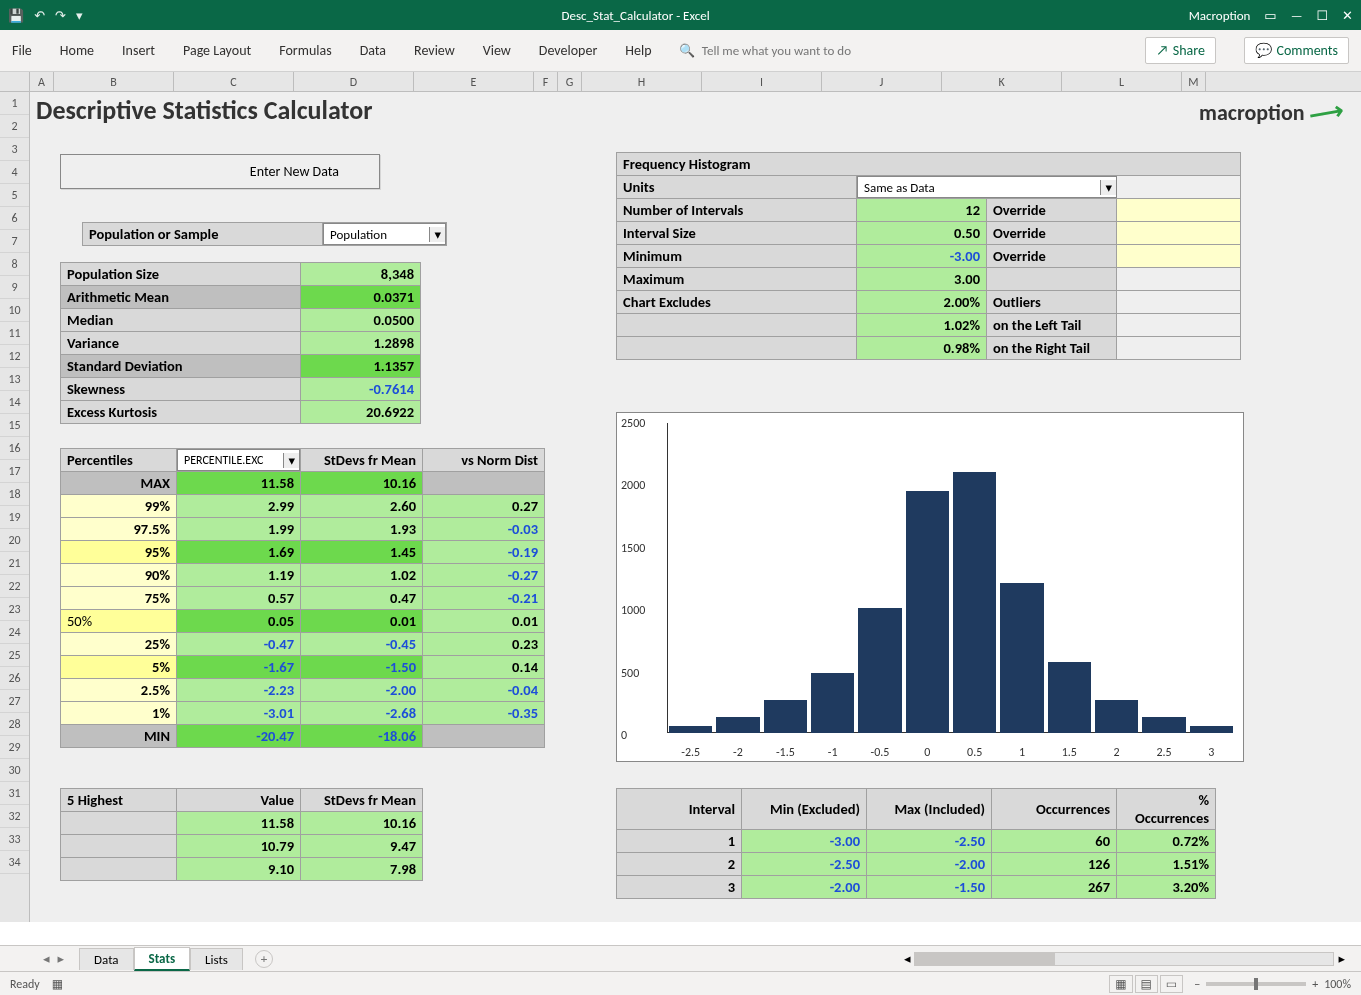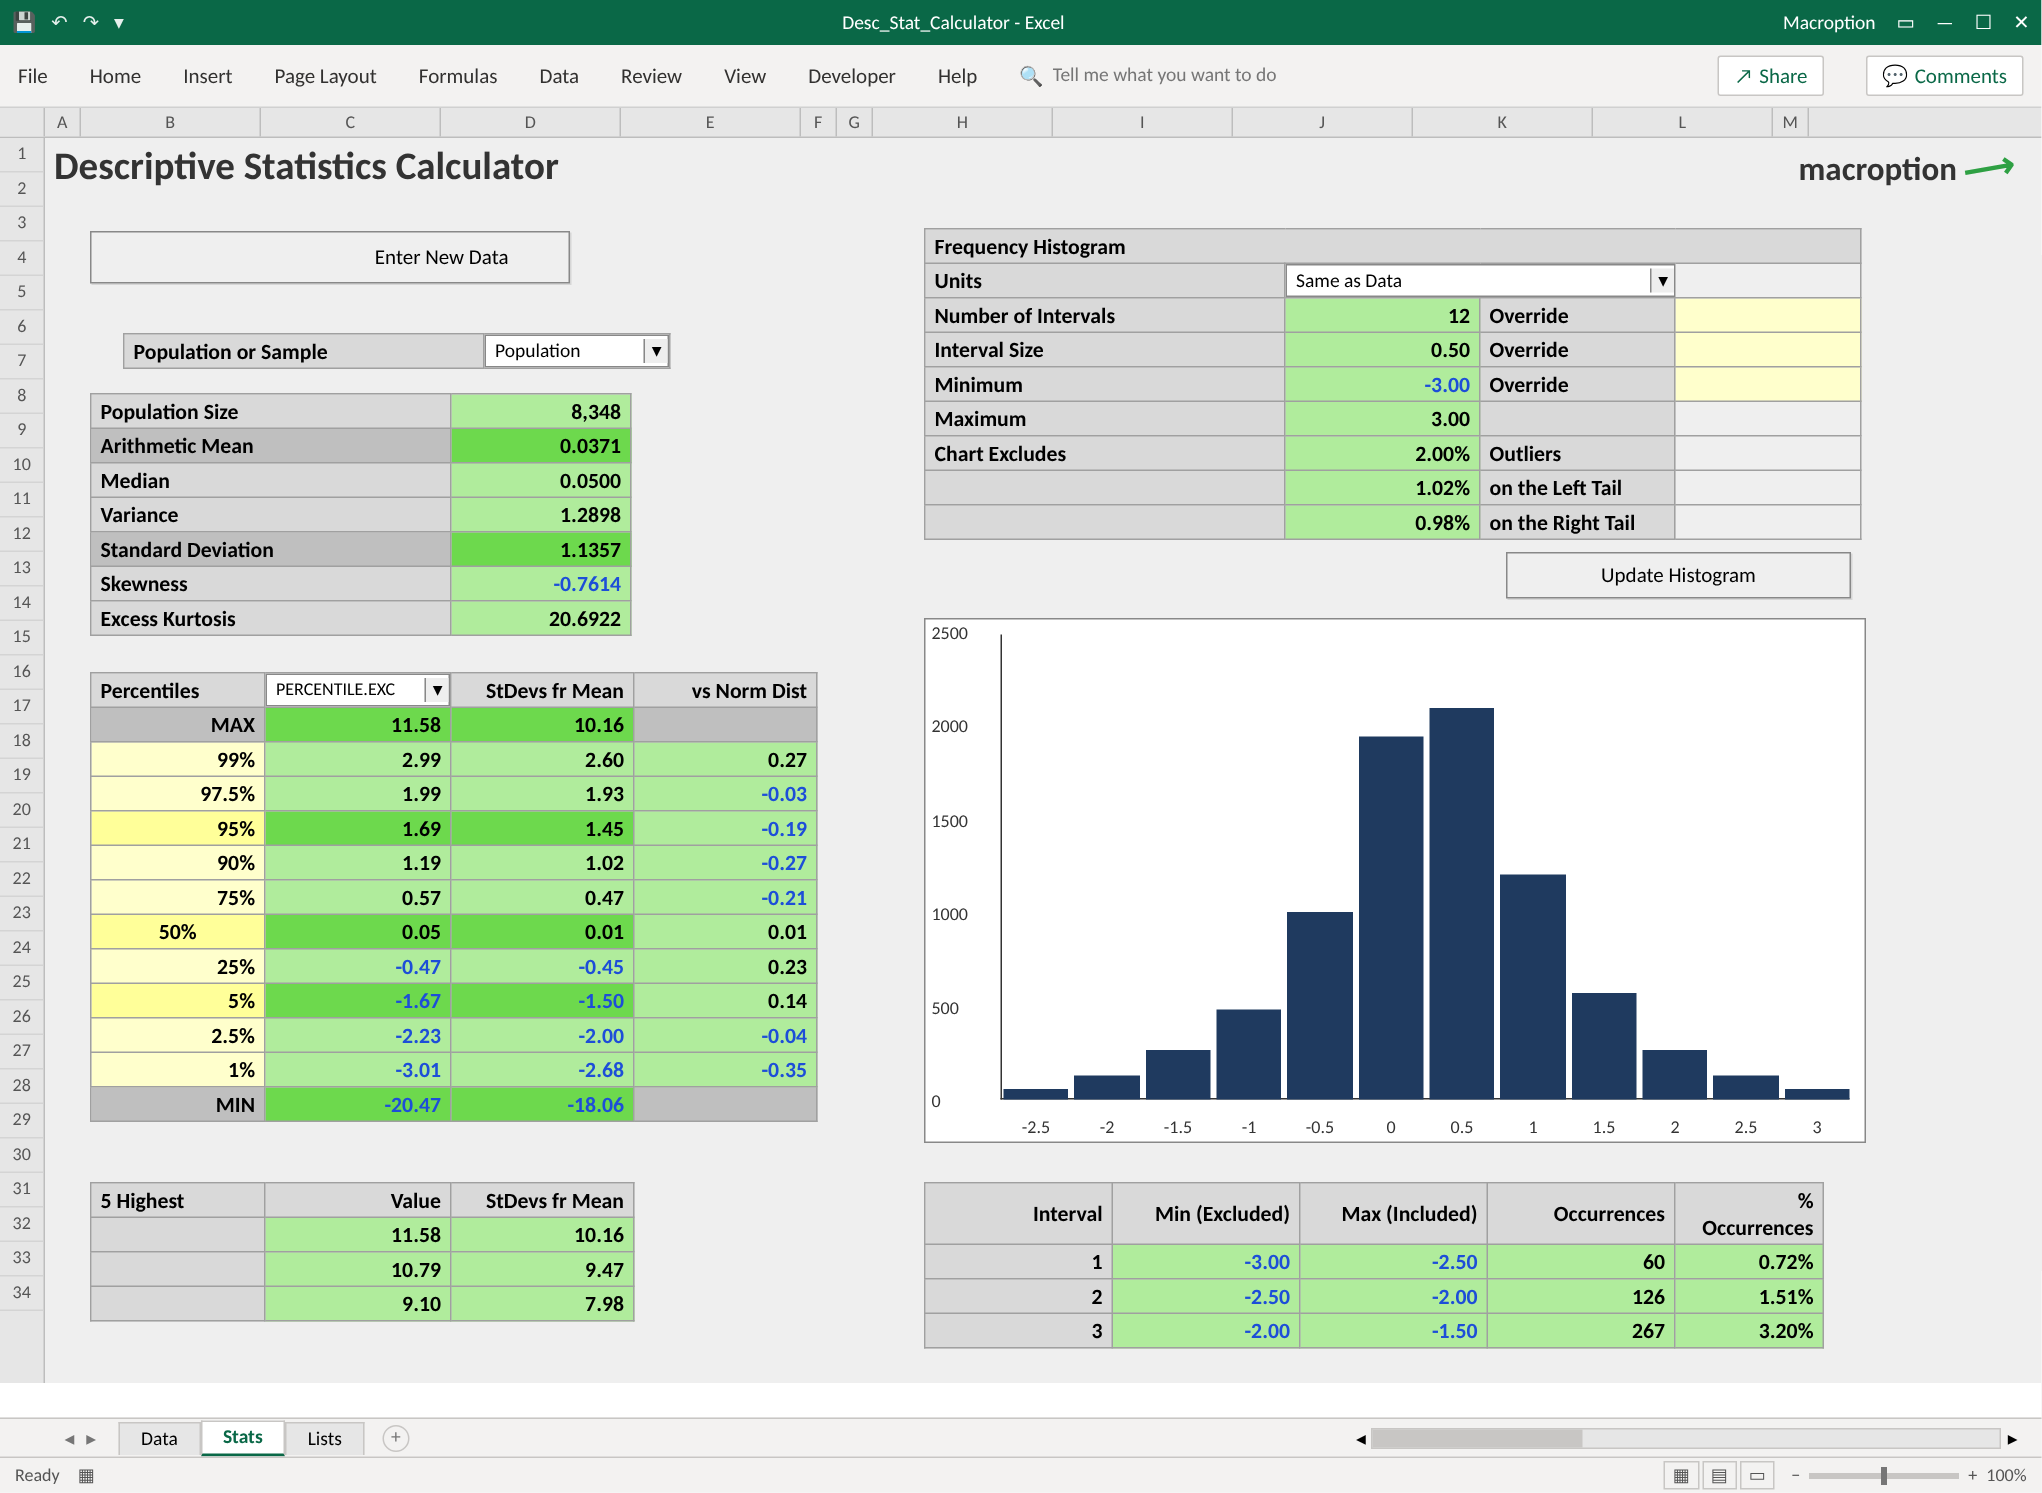--- a/index.html
+++ b/index.html
@@ -288,21 +288,21 @@
     <td class="val mid">1.02</td>
     <td class="val mid neg" style="text-align:right;font-weight:bold;">-0.27</td>
             </tr>
             <tr>
     <td class="yel2" style="text-align:right;font-weight:bold;">75%</td>
     <td class="val mid">0.57</td>
     <td class="val mid">0.47</td>
     <td class="val mid neg" style="text-align:right;font-weight:bold;">-0.21</td>
             </tr>
             <tr>
-    <td class="yel" style="text-align:center;font-weight:bold;">50%</td>
+    <td class="yel" style="text-align:left;font-weight:normal;">50%</td>
     <td class="val hi">0.05</td>
     <td class="val hi">0.01</td>
     <td class="val mid" style="text-align:right;font-weight:bold;">0.01</td>
             </tr>
             <tr>
     <td class="yel2" style="text-align:right;font-weight:bold;">25%</td>
     <td class="val mid neg">-0.47</td>
     <td class="val mid neg">-0.45</td>
     <td class="val mid" style="text-align:right;font-weight:bold;">0.23</td>
             </tr>
@@ -413,23 +413,20 @@
             <tr>
               <td class="lbl" style="width:240px;"></td>
       <td class="val mid" style="width:130px;">0.98%</td>
       <td class="lbl" style="width:130px;">on the Right Tail</td>
       <td class="" style="width:124px;"></td>
             </tr>
           </tbody>
         </table>
      </div>
 
-     <div class="area" style="left:974px; top:276px;">
-       <div class="btnbox" style="width:230px; text-align:center; padding:6px 10px;">Update Histogram</div>
-     </div>
 
      <div class="area chartbox" style="left:586px; top:320px; width:628px; height:350px;">
        <div class="chart-inner" id="chart">
           <div class="yaxis-line"></div>
           <div class="xaxis-line"></div>
           <div class="ytick" style="top:322px;">0</div>
           <div class="ytick" style="top:259.6px;">500</div>
           <div class="ytick" style="top:197.2px;">1000</div>
           <div class="ytick" style="top:134.8px;">1500</div>
           <div class="ytick" style="top:72.39999999999998px;">2000</div>

